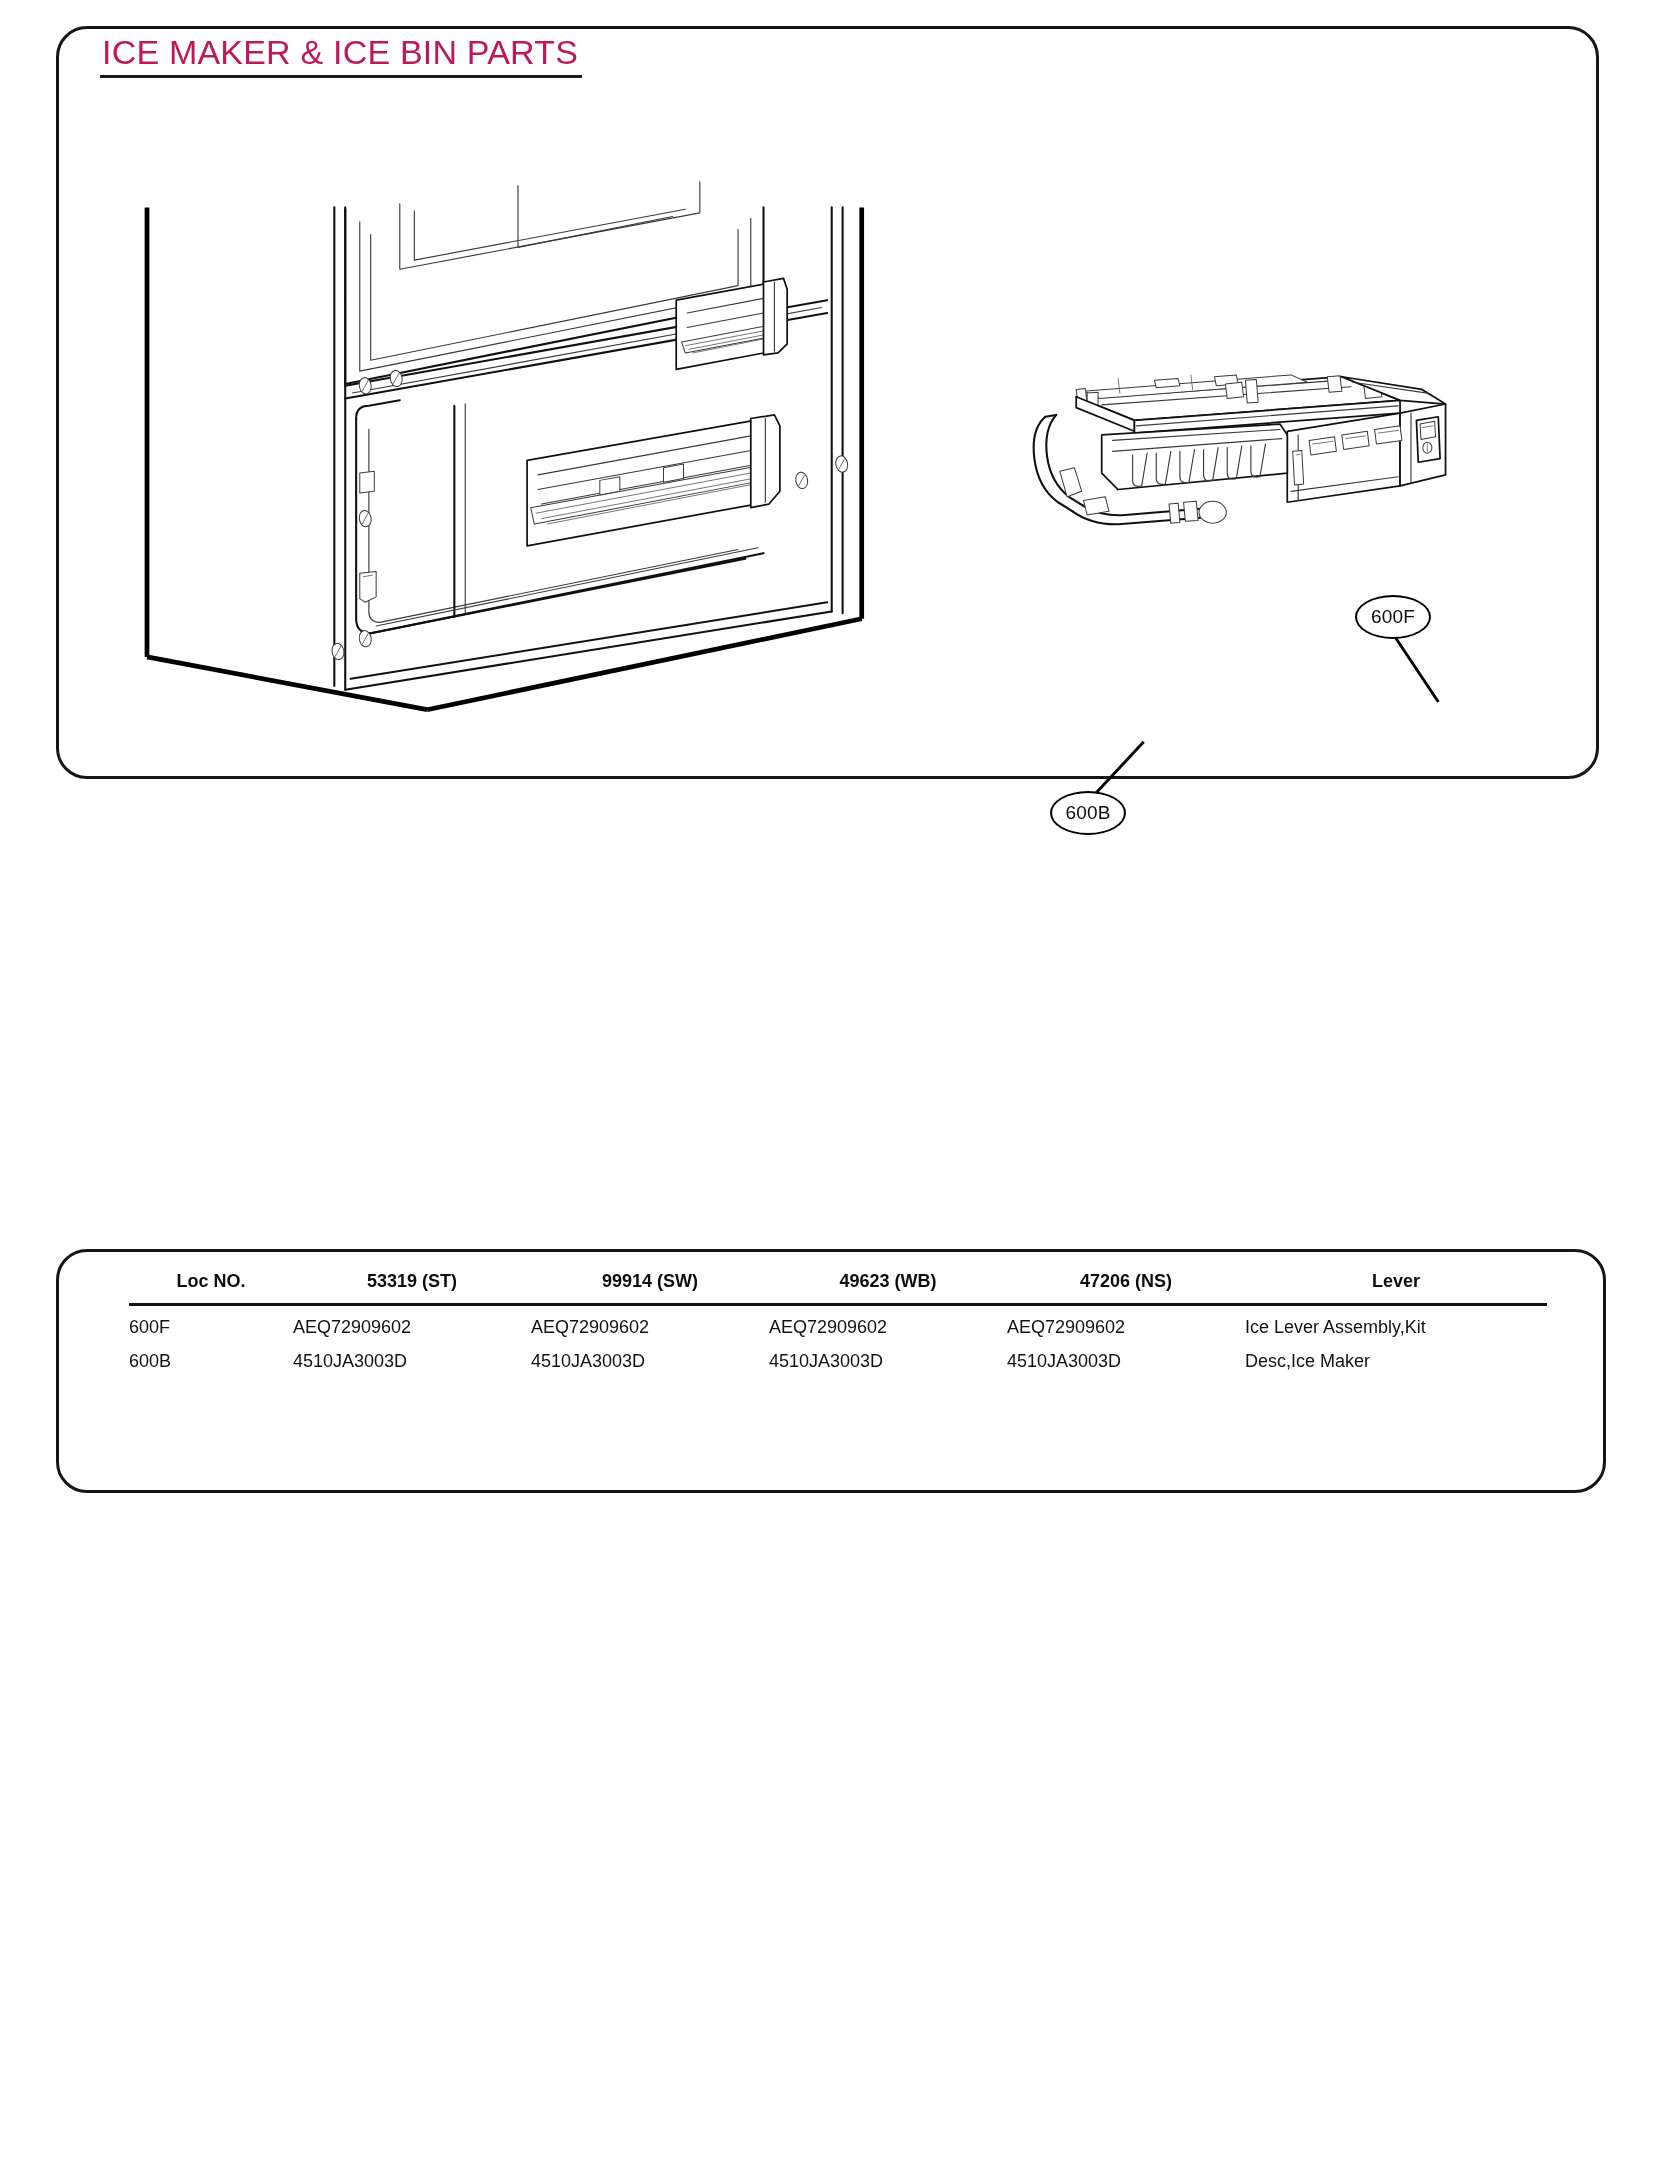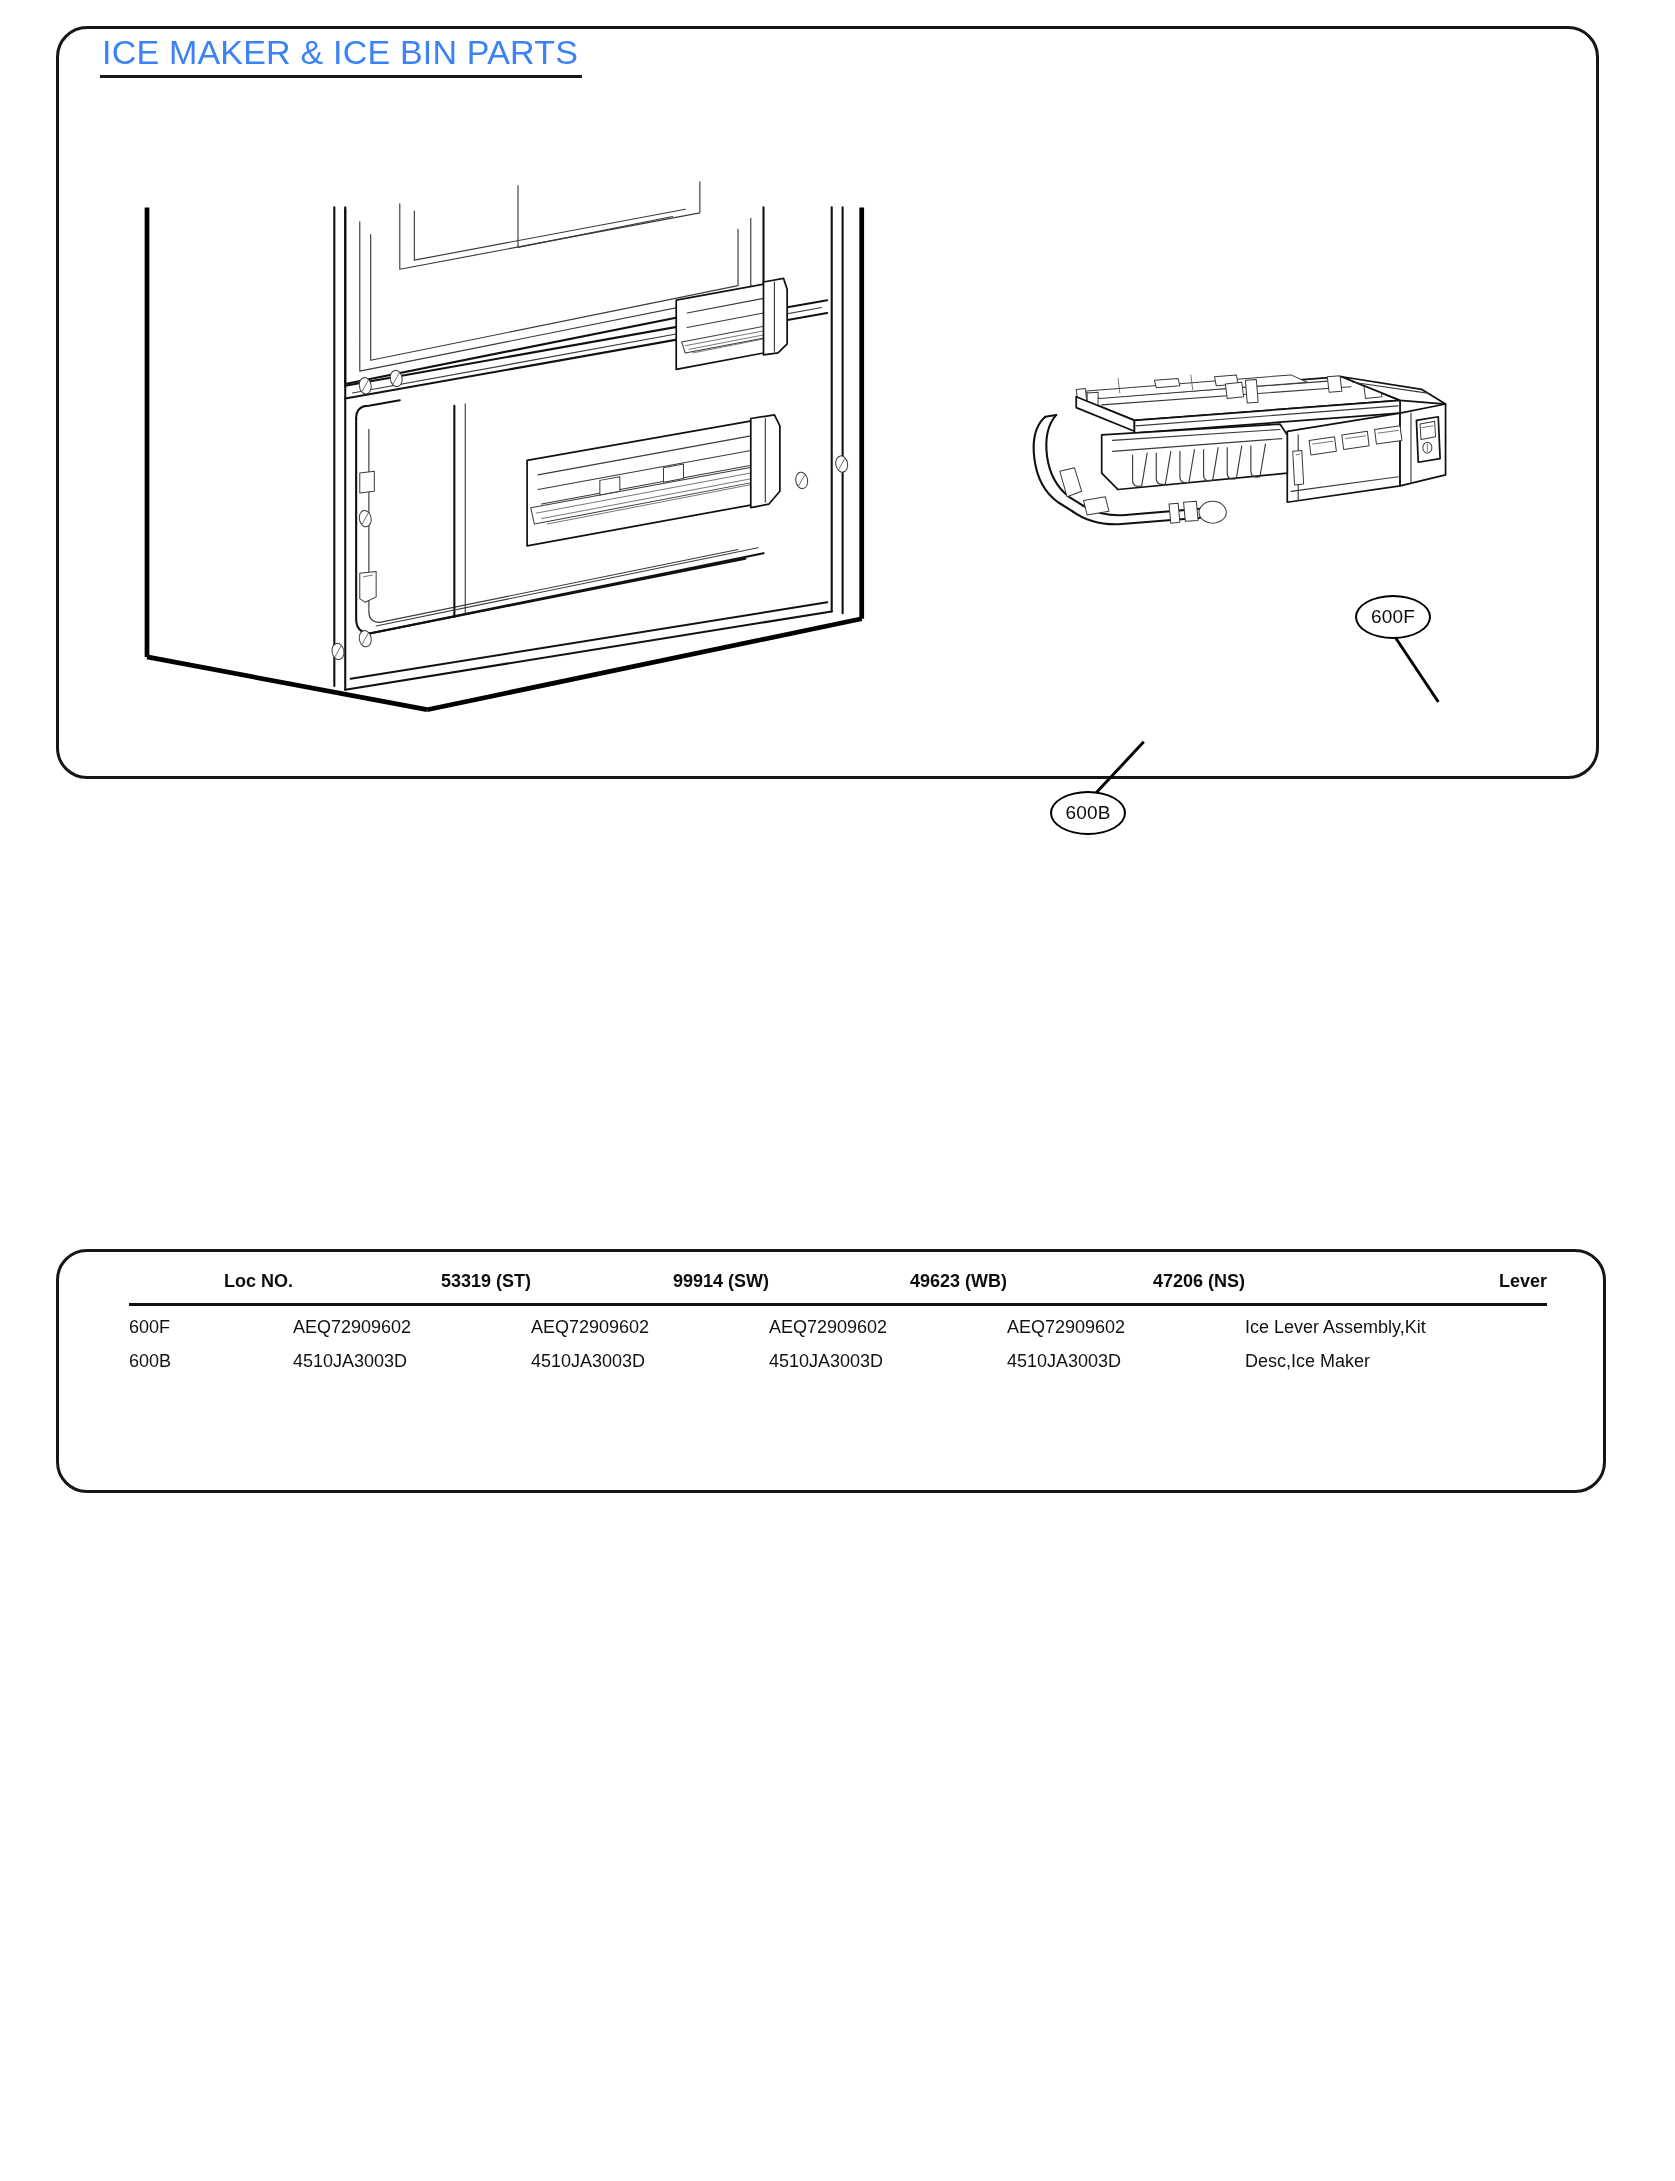--- a/index.html
+++ b/index.html
@@ -39,21 +39,21 @@
 
   
   #page-title {
     position: absolute;
     left: 102px;
     top: 33px;
     font-size: 34px;
     font-weight: 400;
     letter-spacing: 0.2px;
     white-space: nowrap;
-    color: #3b82f6;
+    color: #be185d;
   }
   #title-rule {
     position: absolute;
     left: 100px;
     top: 75px;
     width: 482px;
     height: 0;
     border-top: 3.2px solid #1a1a1a;
   }
 
@@ -128,21 +128,21 @@
   }
   .tbl {
     position: absolute;
     left: 73px;
     top: 22px;
     width: 1418px;
     border-collapse: collapse;
     table-layout: fixed;
   }
   .tbl th {
-    text-align: right;
+    text-align: center;
     font-size: 18px;
     font-weight: bold;
     color: #0d0d0d;
     padding: 0 0 11px 0;
     white-space: nowrap;
   }
   .tbl td {
     text-align: left;
     font-size: 18px;
     font-weight: normal;

